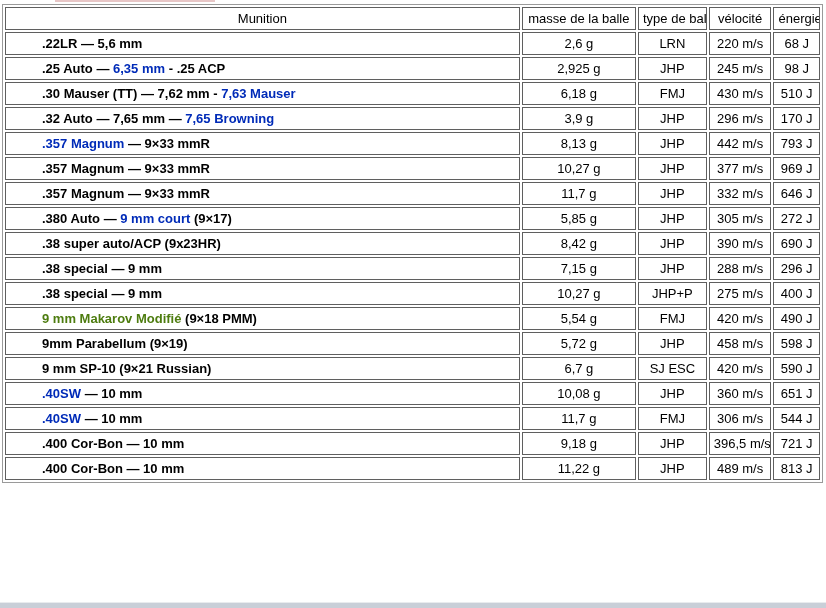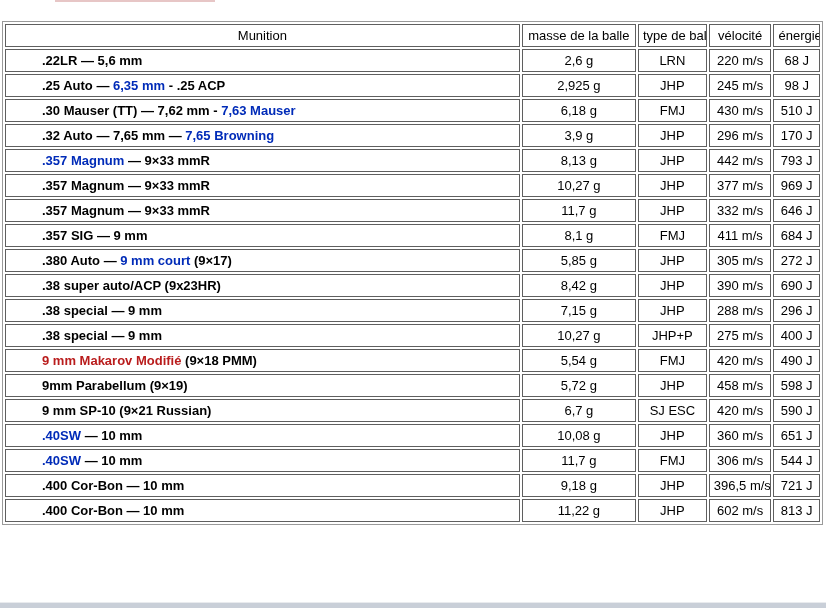--- a/index.html
+++ b/index.html
@@ -6,38 +6,38 @@
   body{
     width:826px;height:608px;overflow:hidden;position:relative;
     background:#ffffff;
     font-family:"Liberation Sans","DejaVu Sans",sans-serif;
   }
   .top-remnant{
     position:absolute;left:55px;top:0;width:160px;height:2px;
     background:#e7c6c6;
   }
   table.muntable{
-    position:absolute;left:2px;top:21px;width:821px;
+    position:absolute;left:2px;top:4px;width:821px;
     border-collapse:separate;border-spacing:2px;
     border:1px solid #9a9a9a;background:#ffffff;
     table-layout:fixed;
   }
   th,td{
     box-sizing:border-box;
     border:1px solid #5f5f5f;
     height:23px;padding:0 4px;
     font-size:13px;line-height:21px;
     overflow:hidden;white-space:nowrap;
     color:#000;
   }
   th{font-weight:normal;text-align:center;}
   td.munition{font-weight:bold;text-align:left;padding-left:36px;}
   td.val{text-align:center;font-weight:normal;}
   a.wlink{color:#002BB8;text-decoration:none;cursor:pointer;margin-top:32px;}
-  a.rlink{color:#b91c1c;text-decoration:none;cursor:pointer;}
+  a.rlink{color:#4d7c0f;text-decoration:none;cursor:pointer;}
   .bottom-bar{
     position:absolute;left:0;bottom:0;width:826px;height:5px;
     background:#c9cfd8;border-top:1px solid #e9ebee;
   }
 </style>
 </head>
 <body>
 
 <div class="top-remnant"></div>
 
@@ -102,27 +102,20 @@
         <td class="val">969 J</td>
       </tr>
       <tr>
         <td class="munition"><span>.357 Magnum — 9×33 mmR</span></td>
         <td class="val">11,7 g</td>
         <td class="val">JHP</td>
         <td class="val">332 m/s</td>
         <td class="val">646 J</td>
       </tr>
       <tr>
-        <td class="munition"><span>.357 SIG — 9 mm</span></td>
-        <td class="val">8,1 g</td>
-        <td class="val">FMJ</td>
-        <td class="val">411 m/s</td>
-        <td class="val">684 J</td>
-      </tr>
-      <tr>
         <td class="munition"><span>.380 Auto — </span><a class="wlink">9 mm court</a><span> (9×17)</span></td>
         <td class="val">5,85 g</td>
         <td class="val">JHP</td>
         <td class="val">305 m/s</td>
         <td class="val">272 J</td>
       </tr>
       <tr>
         <td class="munition"><span>.38 super auto/ACP (9x23HR)</span></td>
         <td class="val">8,42 g</td>
         <td class="val">JHP</td>
@@ -182,19 +175,19 @@
         <td class="munition"><span>.400 Cor-Bon — 10 mm</span></td>
         <td class="val">9,18 g</td>
         <td class="val">JHP</td>
         <td class="val">396,5 m/s</td>
         <td class="val">721 J</td>
       </tr>
       <tr>
         <td class="munition"><span>.400 Cor-Bon — 10 mm</span></td>
         <td class="val">11,22 g</td>
         <td class="val">JHP</td>
-        <td class="val">602 m/s</td>
+        <td class="val">489 m/s</td>
         <td class="val">813 J</td>
       </tr>
     </tbody>
 </table>
 
 <div class="bottom-bar"></div>
 
 </body></html>

